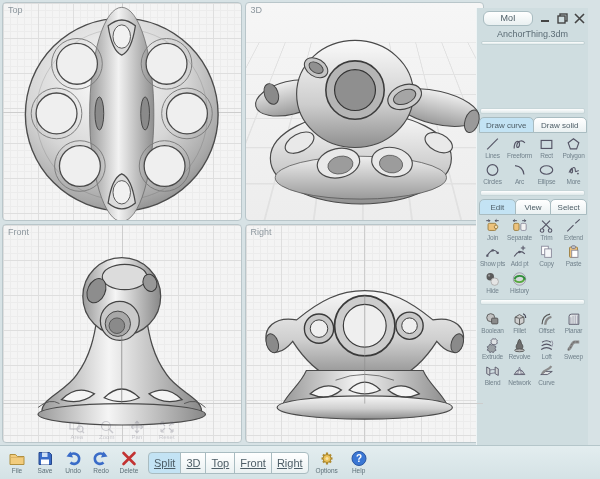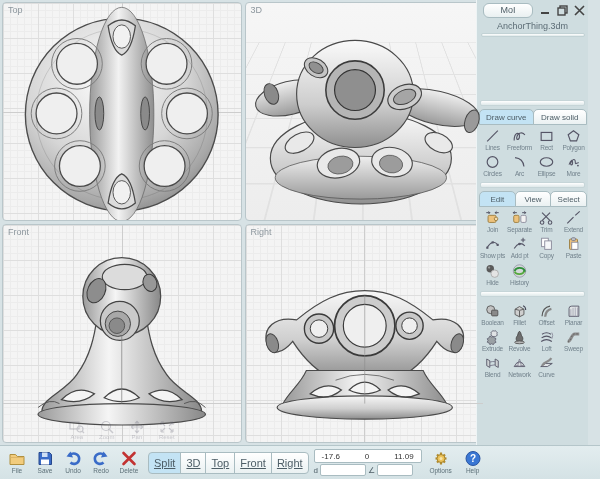--- a/index.html
+++ b/index.html
@@ -33,21 +33,21 @@
   .model{position:absolute;inset:0;width:100%;height:100%;z-index:2;}
 
   
   .vp-controls{position:absolute;left:50%;bottom:2px;transform:translateX(-50%);
     display:flex;gap:8px;opacity:.3;z-index:6;}
   .vp-ctl{display:flex;flex-direction:column;align-items:center;width:22px;}
   .vp-ctl svg{width:16px;height:14px;}
   .vp-ctl span{font-size:6px;color:#667;line-height:1;}
 
   
-  .sidebar{position:absolute;right:0;top:0;width:112px;height:445px;background:#cfdde0;
+  .sidebar{position:absolute;right:0;top:8px;width:112px;height:445px;background:#cfdde0;
     border-left:1px solid #eef4f5;box-sizing:border-box;padding-top:1px;}
   .titlebar{display:flex;align-items:center;height:16px;padding:1px 3px 0 6px;}
   .moi-btn{width:48px;height:13px;background:linear-gradient(#ffffff,#e9f0f1);
     border:1px solid #a9bcc1;border-radius:6px;font-size:9px;color:#4d5d66;
     display:flex;align-items:center;justify-content:center;line-height:1;}
   .winbtns{margin-left:auto;display:flex;align-items:center;gap:5px;}
   .winbtn{display:flex;align-items:center;justify-content:center;width:12px;height:12px;}
   .filetab{margin-top:3px;text-align:center;font-size:9px;color:#5c6c75;}
   .filetab-bar{margin:2px auto 0;width:104px;height:4px;border-radius:2px;
     background:linear-gradient(#ffffff,#dfe9ea);border:1px solid #c2d2d5;box-sizing:border-box;}
@@ -594,33 +594,20 @@
     </div>
 
     <div class="viewbtns">
       <div class="vbtn active">Split</div>
       <div class="vbtn">3D</div>
       <div class="vbtn">Top</div>
       <div class="vbtn">Front</div>
       <div class="vbtn">Right</div>
     </div>
 
-    <div class="coordblock">
-      <div class="coordbox">
-        <span>-17.6</span>
-        <span>0</span>
-        <span>11.09</span>
-      </div>
-      <div class="drow">
-        <span class="dlabel">d</span>
-        <div class="dinput"></div>
-        <span class="dlabel">∠</span>
-        <div class="dinput small"></div>
-      </div>
-    </div>
 
 
     <div class="btool right">
       <svg viewBox="0 0 18 17">
           <g stroke="#b08a2e" stroke-width="2.2">
             <line x1="9" y1="2.5" x2="9" y2="6"></line>
             <line x1="9" y1="11" x2="9" y2="14.5"></line>
             <line x1="3.5" y1="8.5" x2="7" y2="8.5"></line>
             <line x1="11" y1="8.5" x2="14.5" y2="8.5"></line>
             <line x1="5" y1="4.5" x2="7.5" y2="7"></line>

